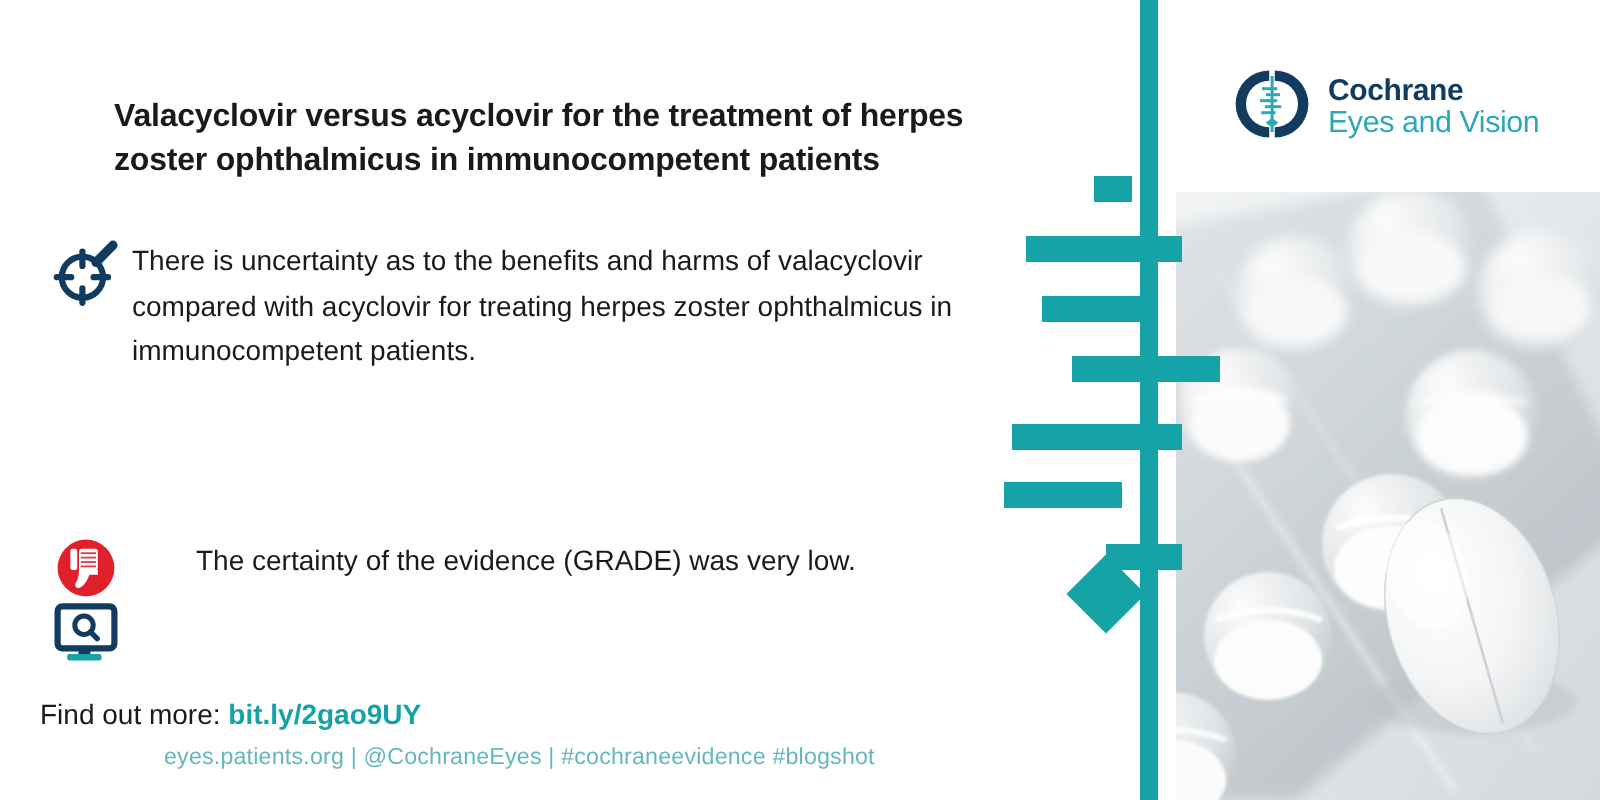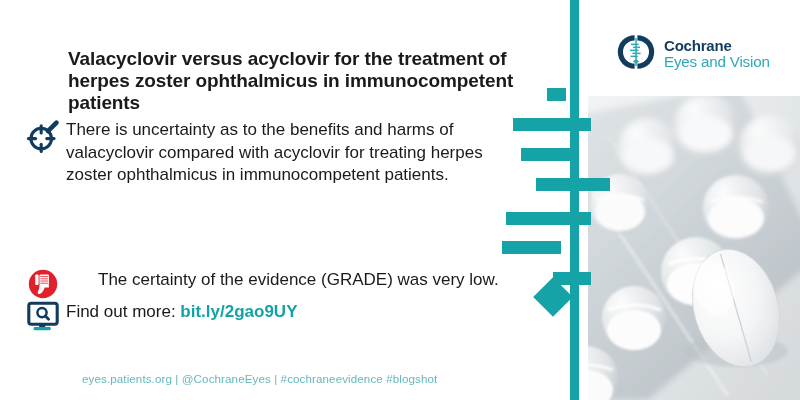--- a/index.html
+++ b/index.html
@@ -16,52 +16,52 @@
     overflow:hidden;
   }
 
   
   #left-col{
     position:absolute; left:0; top:0; width:570px; height:400px;
   }
 
   #page-title{
     position:absolute;
-    left:68px; top:48px; width:465px;
-    font-size:19px;
+    left:57px; top:48px; width:465px;
+    font-size:16px;
     font-weight:bold;
     line-height:22px;
     color:#1a1a1a;
     letter-spacing:-0.1px;
   }
 
   .bullet-row{
     position:absolute;
     left:20px;
     display:flex;
     align-items:flex-start;
   }
   .bullet-icon{
     width:46px; min-width:46px; height:44px;
     display:flex; align-items:flex-start; justify-content:center;
     padding-top:1px;
   }
   .bullet-text{
-    font-size:17px;
+    font-size:14px;
     line-height:22.5px;
     color:#1a1a1a;
     padding-top:1px;
   }
 
   #bullet-1{ top:118px; width:500px; }
   #bullet-1 .bullet-text{ width:445px; }
   #bullet-2{ top:196px; width:470px; }
   #bullet-2 .bullet-text{ width:420px; }
   #bullet-3{ top:268px; width:480px;gap:32px; }
-  #bullet-4{ top:300px; width:480px; }
+  #bullet-4{ top:300px; width:480px;flex-direction:column; }
 
   .link-teal{ color:#13A3A6; font-weight:bold; }
 
   #footer-line{
     position:absolute;
     left:82px; top:372px;
     font-size:11.6px;
     color:#64b8bd;
     letter-spacing:0.1px;
   }

